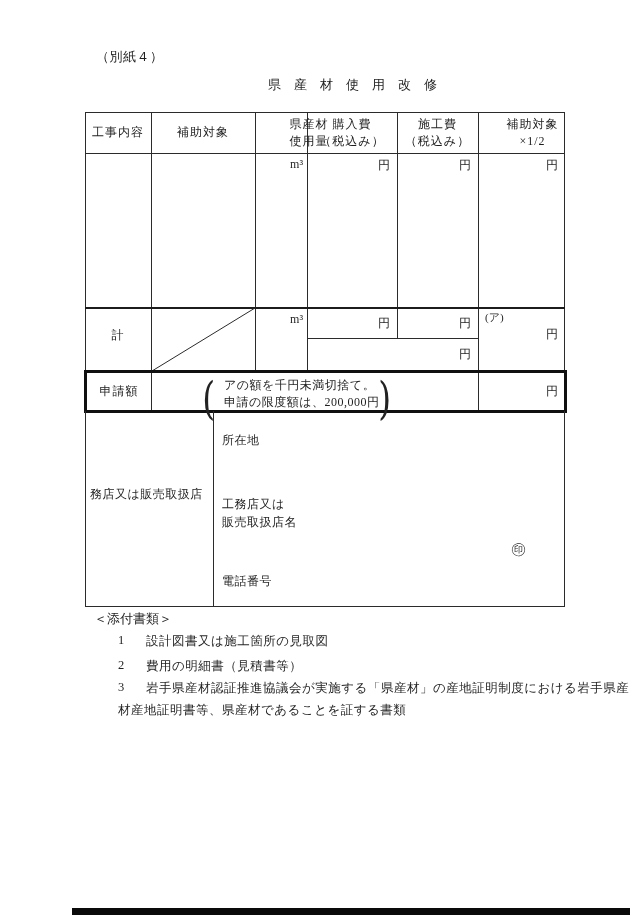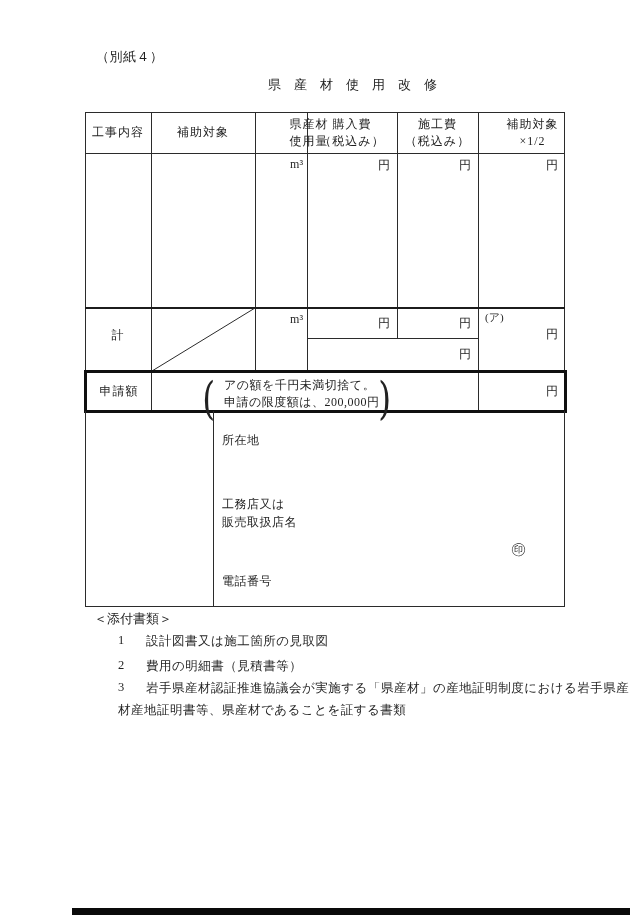--- a/index.html
+++ b/index.html
@@ -97,20 +97,21 @@
   <div class="notetext" style="left:224px;top:394px;">申請の限度額は、200,000円</div>
   <div class="paren" style="left:376px;top:373px;">)</div>
   <div class="rcell" style="left:478px;top:371px;width:80px;height:40px;">円</div>
 </div>
 
 <div>
   <div class="box" style="left:85px;top:411px;width:480px;height:196px;border-top:none;"></div>
   <div class="vline" style="left:213px;top:411px;height:196px;"></div>
 
   <div class="abs" style="left:90px;top:484px;width:122px;font-size:12px;line-height:20px;letter-spacing:.5px;">
+    <span style="display:block">務店又は販売取扱店</span>
   </div>
 
   <div class="smalltext" style="left:222px;top:432px;">所在地</div>
   <div class="smalltext" style="left:222px;top:496px;">工務店又は</div>
   <div class="smalltext" style="left:222px;top:514px;">販売取扱店名</div>
   <div class="abs" style="left:511px;top:540px;font-size:15px;">㊞</div>
   <div class="smalltext" style="left:222px;top:573px;">電話番号</div>
 </div>
 
 <div>

